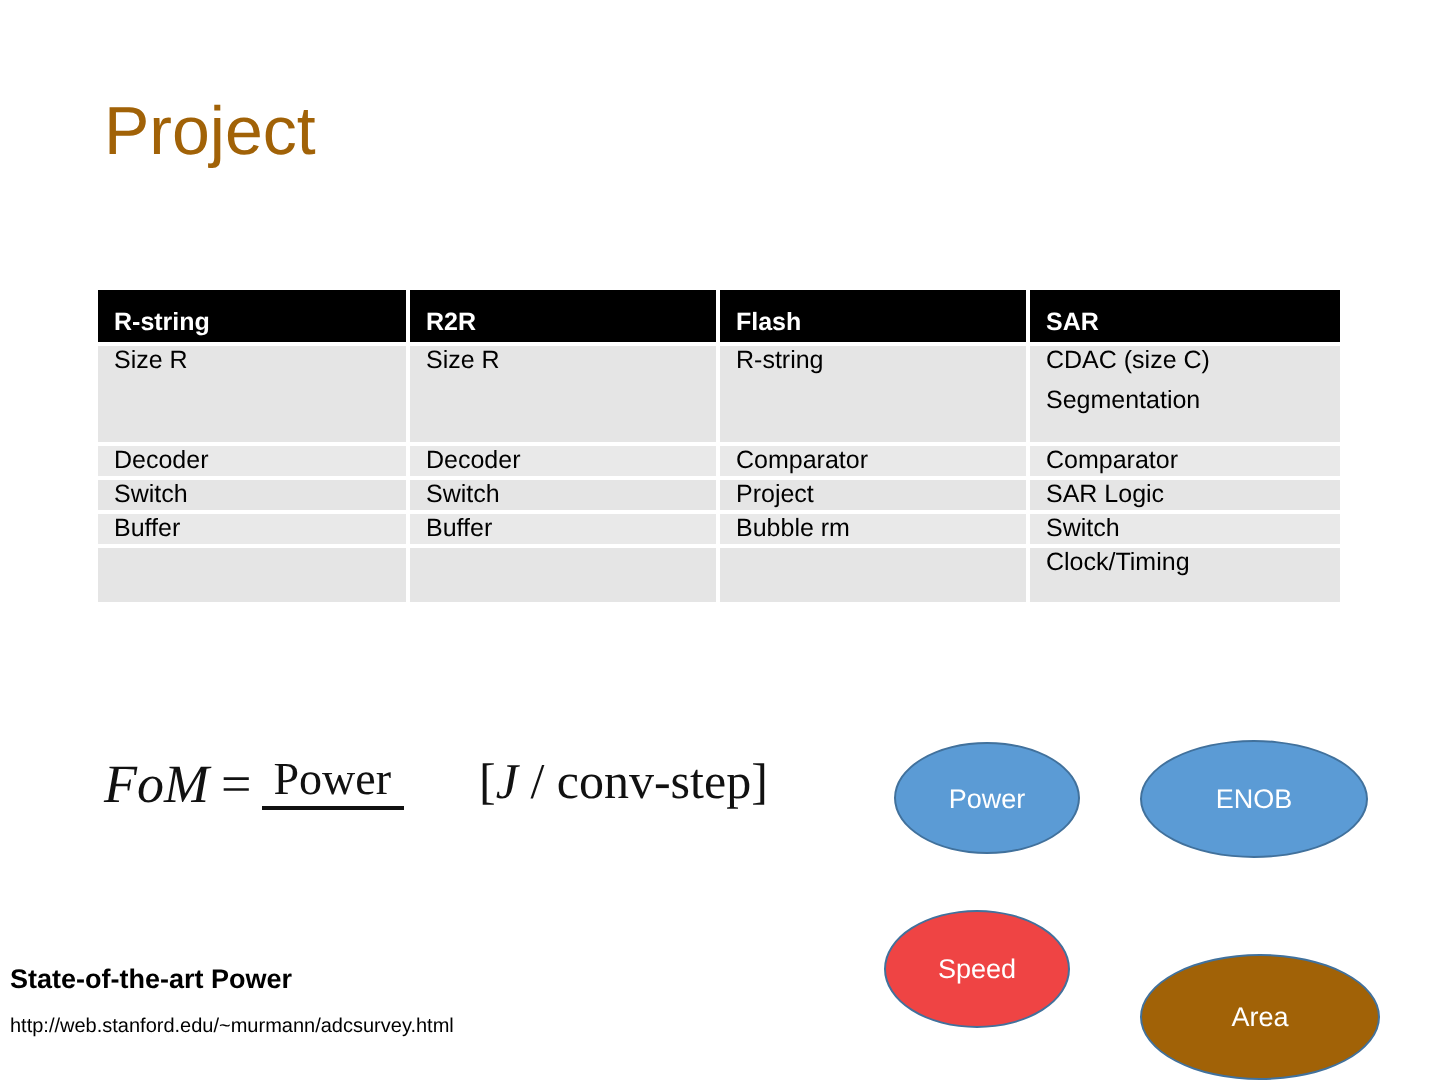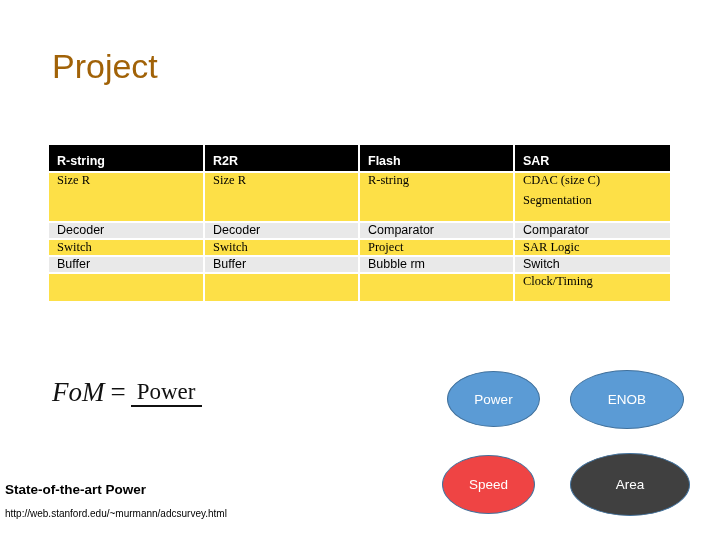--- a/index.html
+++ b/index.html
@@ -60,37 +60,37 @@
     background: #000000;
     color: #ffffff;
     font-weight: bold;
     height: 28px;
     padding-top: 9px;
     box-sizing: border-box;
     text-align: left;
     border-bottom: 2px solid #ffffff;
   }
 
-  tr.row-dark td { background: #fde047; font-family: Liberation Serif, serif; }
+  tr.row-dark td { background: #e5e5e5; }
   tr.row-light td { background: #e9e9e9; }
 
   td.cell { height: 16px; padding-top: 8px; box-sizing: border-box; }
   tr.row-tall td.cell { height: 50px; }
   tr.row-last td.cell { height: 29px; }
 
   .cell-line { display: block; }
   .cell-line + .cell-line { margin-top: 5px; }
 
   
   #formula-block {
     position: absolute;
     left: 52px;
     top: 377px;
     display: flex;
-    align-items: flex-end;
+    align-items: flex-start;
   }
   .fml {
     font-family: "Liberation Serif", serif;
     color: #111111;
   }
   #fom-label {
     font-style: italic;
     font-size: 27px;
     line-height: 30px;
   }
@@ -166,23 +166,23 @@
     background: #5b9bd5;
     border: 1px solid #41719c;
   }
   #ellipse-speed {
     left: 442px; top: 455px;
     width: 93px; height: 59px;
     background: #ef4444;
     border: 1px solid #41719c;
   }
   #ellipse-area {
-    left: 570px; top: 453px;
+    left: 570px; top: 477px;
     width: 120px; height: 63px;
-    background: #404040;
+    background: #a16207;
     border: 1px solid #41719c;
   }
 
   
   #footer-heading {
     position: absolute;
     left: 5px;
     top: 482px;
     font-size: 13.5px;
     font-weight: bold;
@@ -293,20 +293,21 @@
   </tbody>
 </table>
 
 <div id="formula-block">
   <span id="fom-label" class="fml">FoM</span>
   <span id="fom-equals" class="fml">=</span>
   <span id="fom-fraction" class="fml">
     <span id="fom-numerator">Power</span>
     <span id="fom-bar"></span>
   </span>
+  <span id="fom-units" class="fml"><span>[</span><span class="it">J</span><span> / conv-step]</span></span>
 </div>
 
 <div class="ellipse" id="ellipse-power">
   <span>Power</span>
 </div>
 <div class="ellipse" id="ellipse-enob">
   <span>ENOB</span>
 </div>
 <div class="ellipse" id="ellipse-speed">
   <span>Speed</span>

